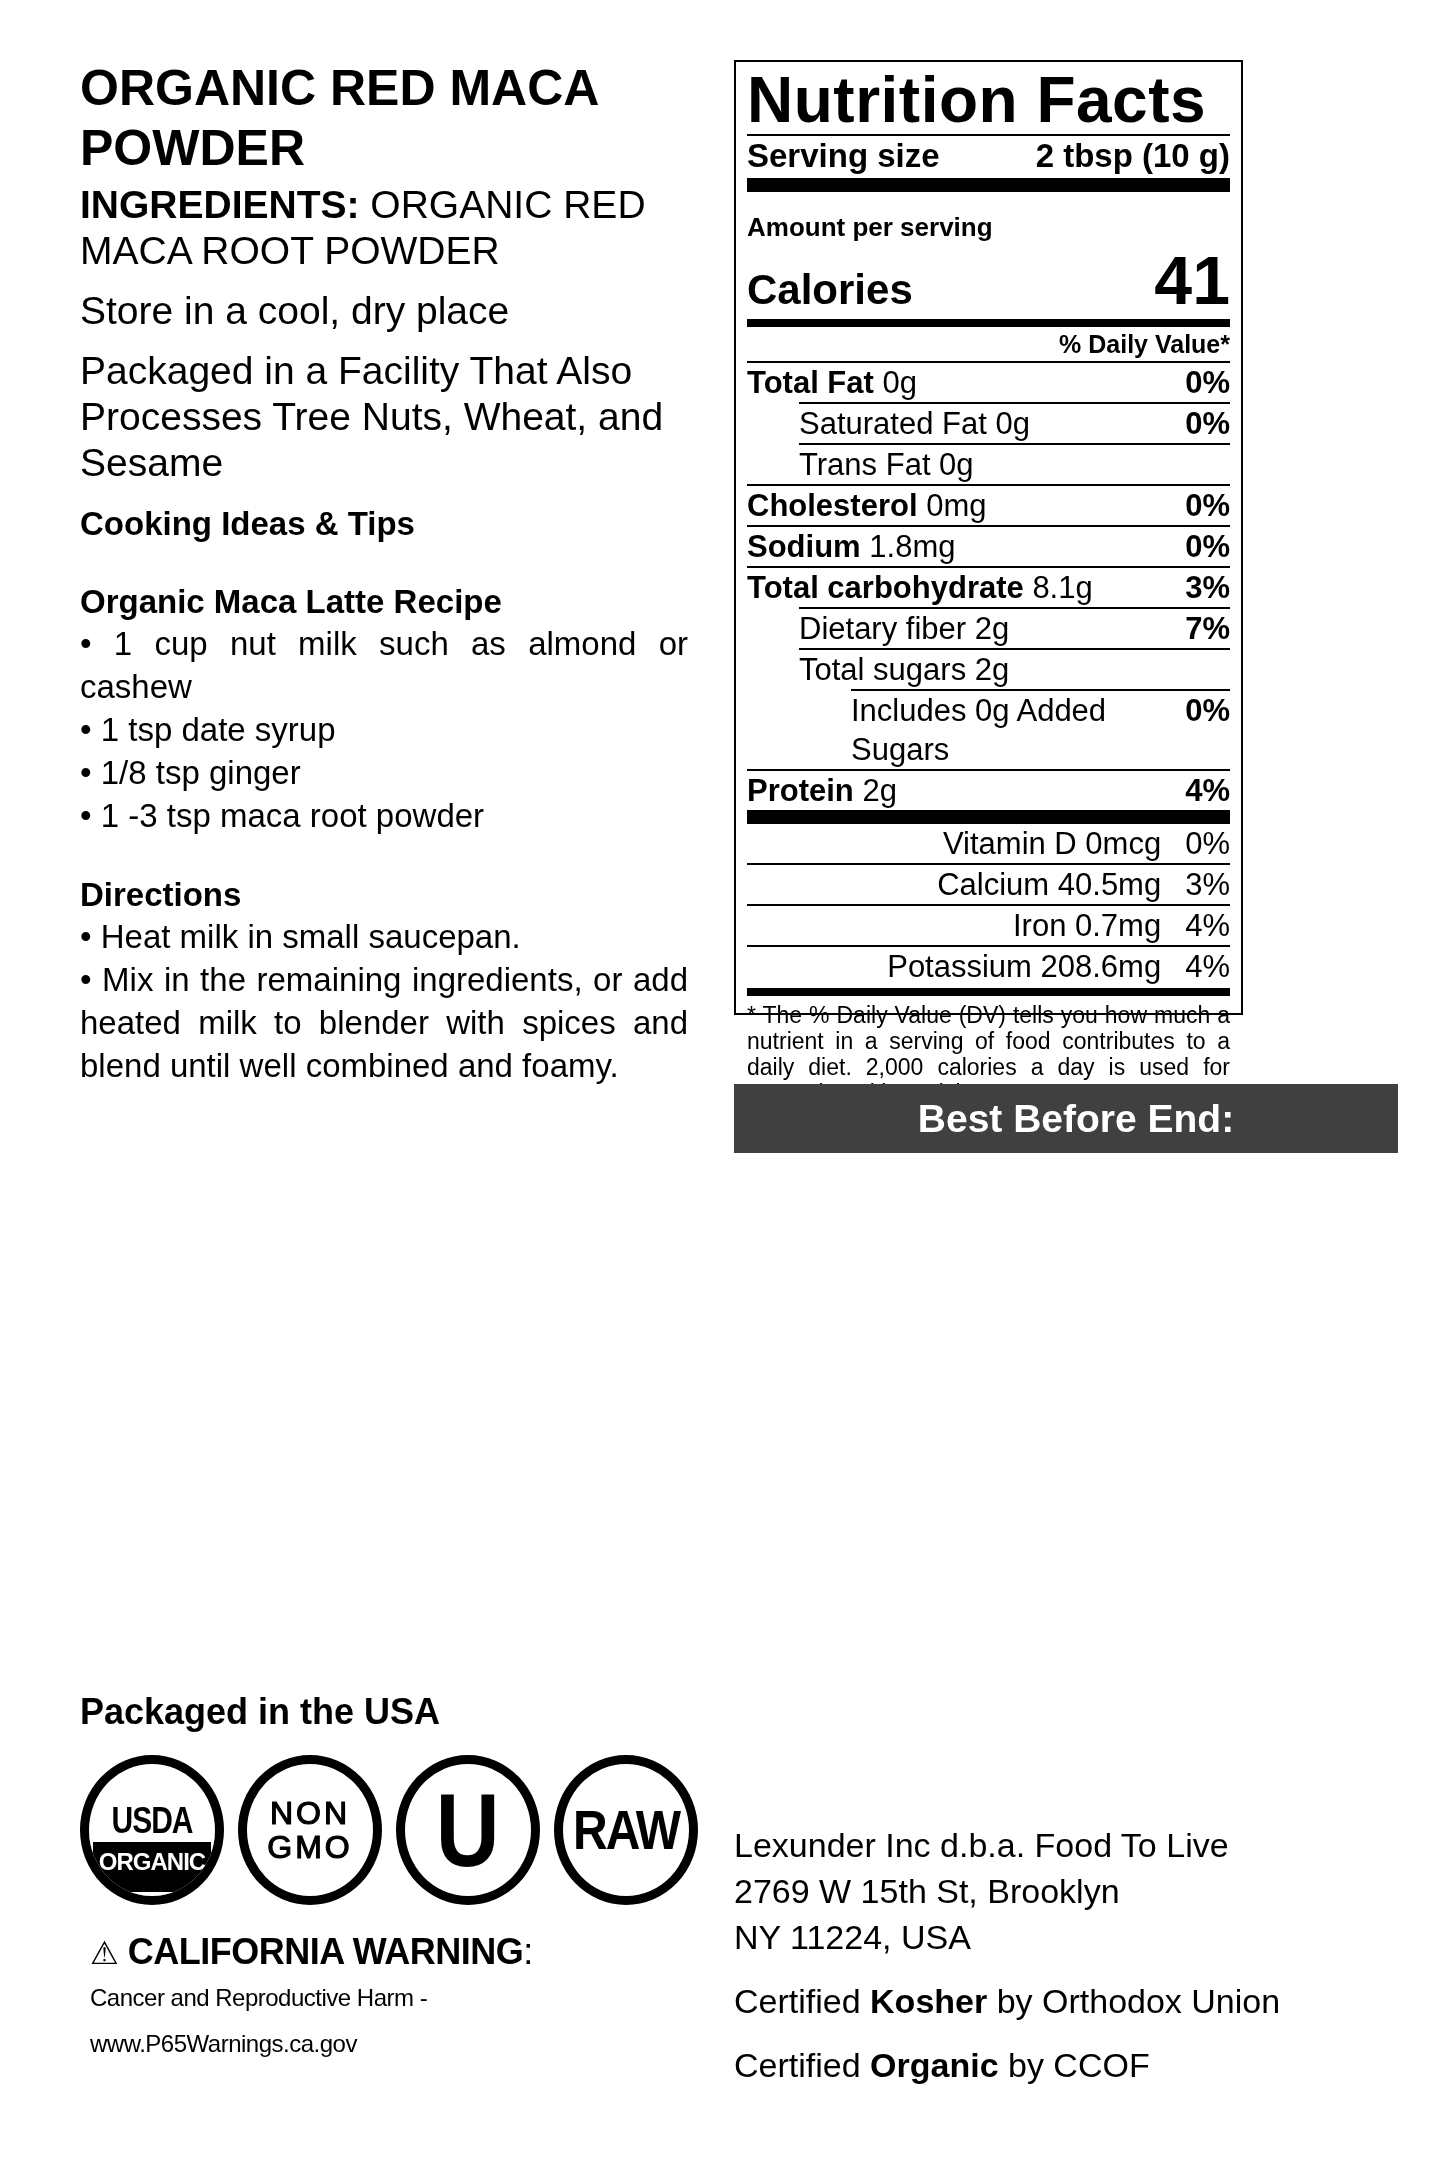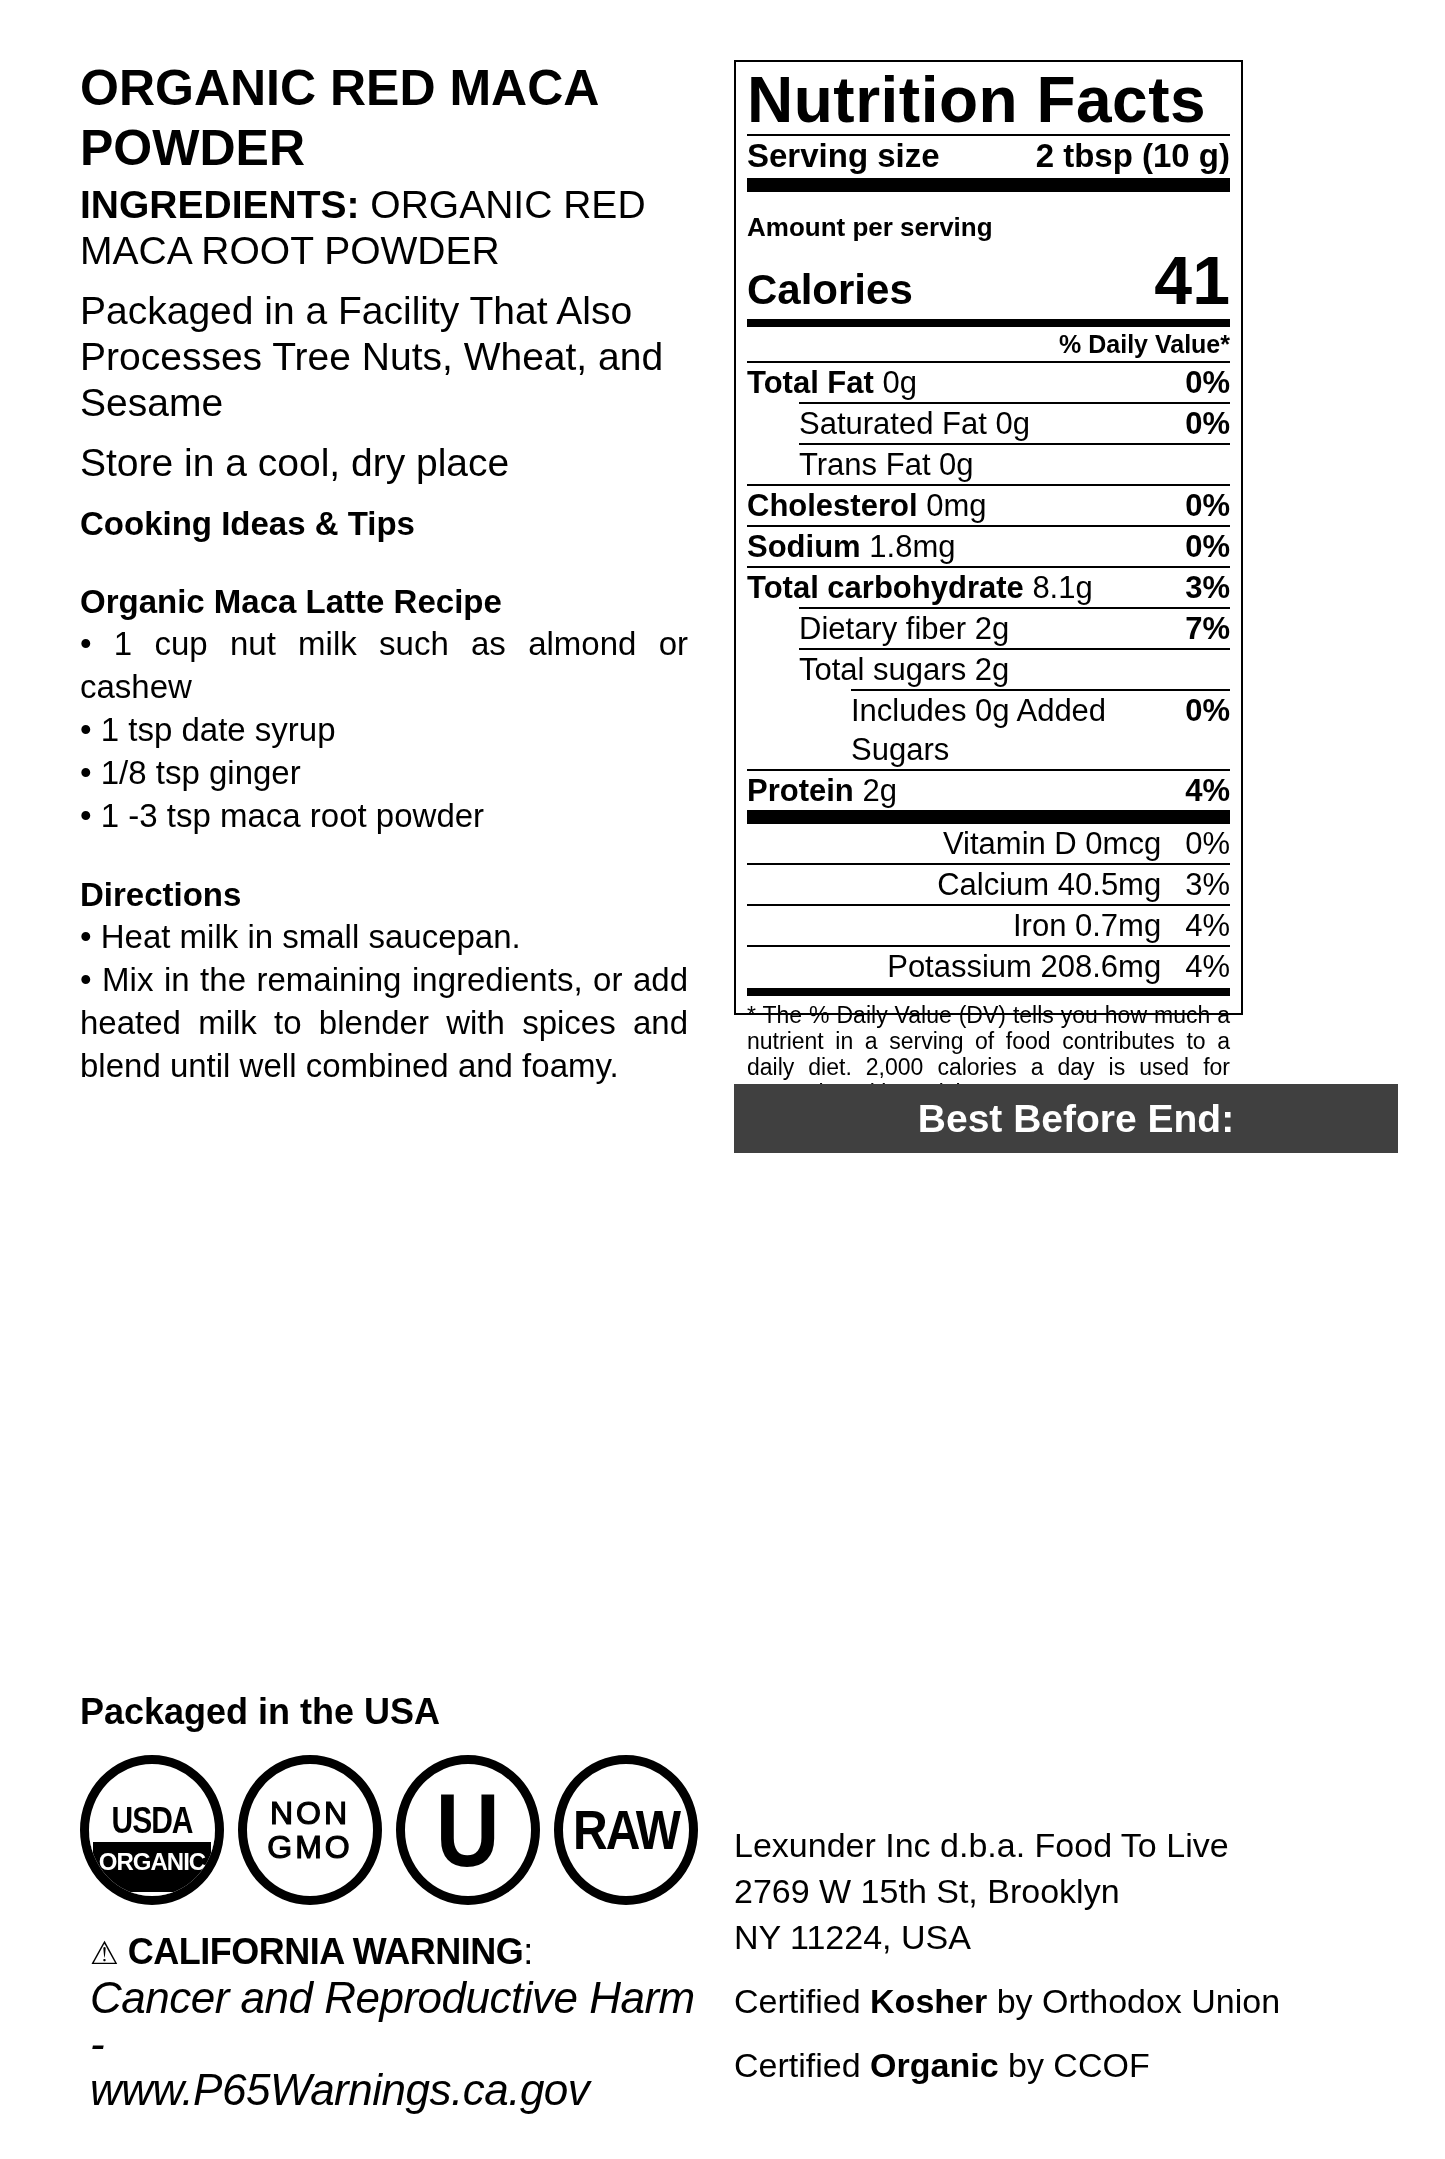--- a/index.html
+++ b/index.html
@@ -48,37 +48,37 @@
   .logo { width:144px; height:150px; border:9px solid #000; border-radius:50%; box-sizing:border-box; display:flex; align-items:center; justify-content:center; flex-direction:column; position:relative; overflow:hidden; font-weight:bold; }
   .usda-top { font-size:30px; line-height:32px; margin-top:-18px; letter-spacing:-1px; transform:scaleY(1.2); }
   .usda-bot { position:absolute; left:0; right:0; bottom:0; height:62px; background:#000; color:#fff; font-size:24px; display:flex; align-items:flex-start; justify-content:center; padding-top:10px; box-sizing:border-box; letter-spacing:-1px; border-top:4px solid #fff; box-shadow:inset 0 0 0 4px #fff; }
   .ng { font-size:32px; line-height:34px; letter-spacing:3px; font-weight:normal; -webkit-text-stroke:1.2px #000; }
   .u { font-size:104px; line-height:104px; font-weight:bold; transform:scaleX(0.85); }
   .raw { font-size:48px; font-weight:bold; letter-spacing:-2px; transform:scaleY(1.15); }
 
   #warn { left:90px; top:1930px; width:620px; }
   .w-head { font-size:36px; line-height:44px; font-weight:bold; letter-spacing:-0.5px; }
   .w-head .colon { font-weight:normal; }
-  .w-body { font-size:44px; line-height:46px; letter-spacing:-0.5px;font-style:italic; }
+  .w-body { font-size:24px; line-height:46px; letter-spacing:-0.5px; }
 
   #addr { left:734px; top:1822px; width:640px; font-size:34px; line-height:46px; }
   .cert { font-size:34px; line-height:46px; margin-top:18px; }
   .cert b { font-weight:bold; }
 </style>
 </head>
 <body>
 
 <div id="left" class="abs">
   <div class="title">
     <div>ORGANIC RED MACA</div>
     <div>POWDER</div>
   </div>
   <div class="ingr"><b>INGREDIENTS:</b><span> ORGANIC RED MACA ROOT POWDER</span></div>
+  <div class="para">Store in a cool, dry place</div>
   <div class="para">Packaged in a Facility That Also Processes Tree Nuts, Wheat, and Sesame</div>
-  <div class="para">Store in a cool, dry place</div>
   <div class="h-sub">Cooking Ideas &amp; Tips</div>
   <div class="gap"></div>
   <div class="h-sub" style="margin-top:0">Organic Maca Latte Recipe</div>
   <div class="list">
     <div>• 1 cup nut milk such as almond or cashew</div>
     <div>• 1 tsp date syrup</div>
     <div>• 1/8 tsp ginger</div>
     <div>• 1 -3 tsp maca root powder</div>
   </div>
   <div class="gap"></div>

